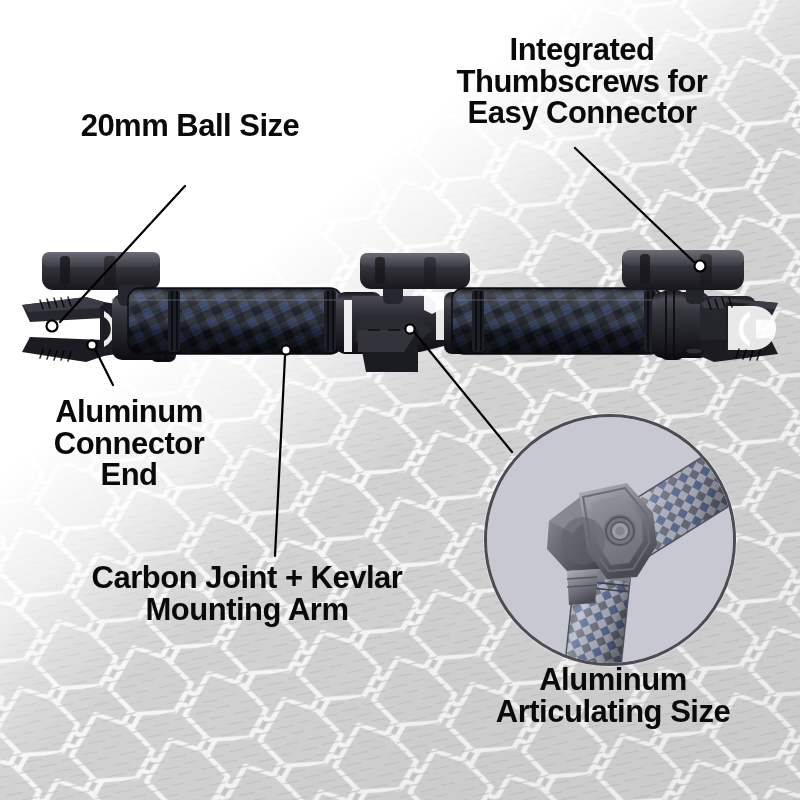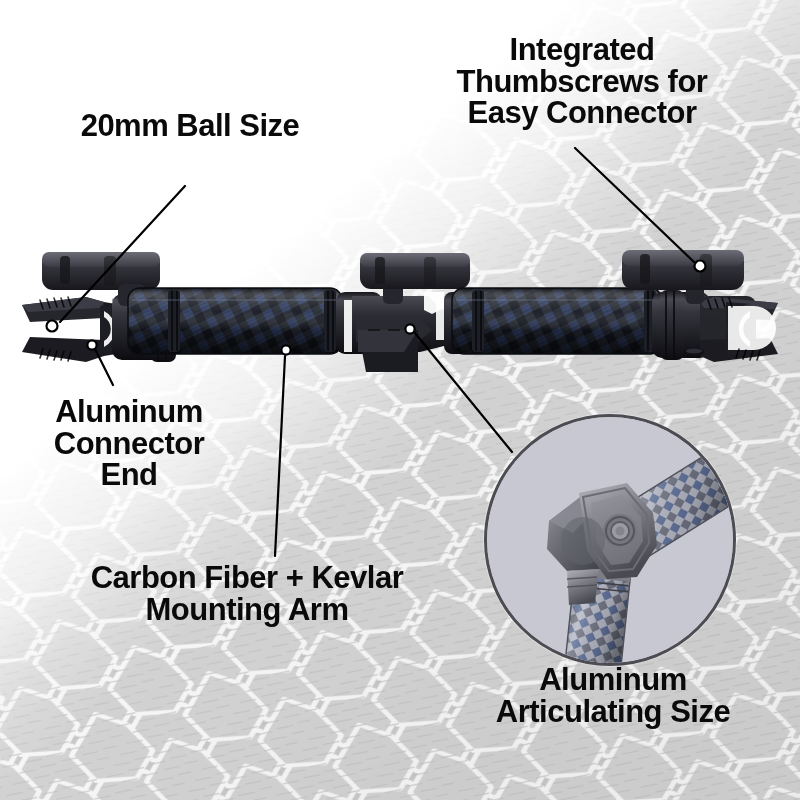--- a/index.html
+++ b/index.html
@@ -410,21 +410,21 @@
     <span class="ln">Easy Connector</span>
   </div>
 
   <div class="callout" id="co-connector">
     <span class="ln">Aluminum</span>
     <span class="ln">Connector</span>
     <span class="ln">End</span>
   </div>
 
   <div class="callout" id="co-carbon">
-    <span class="ln">Carbon Fiber + Kevlar</span>
+    <span class="ln">Carbon Joint + Kevlar</span>
     <span class="ln">Mounting Arm</span>
   </div>
 
   <div class="callout" id="co-joint">
     <span class="ln">Aluminum</span>
     <span class="ln">Articulating Size</span>
   </div>
 
 </div>
 

